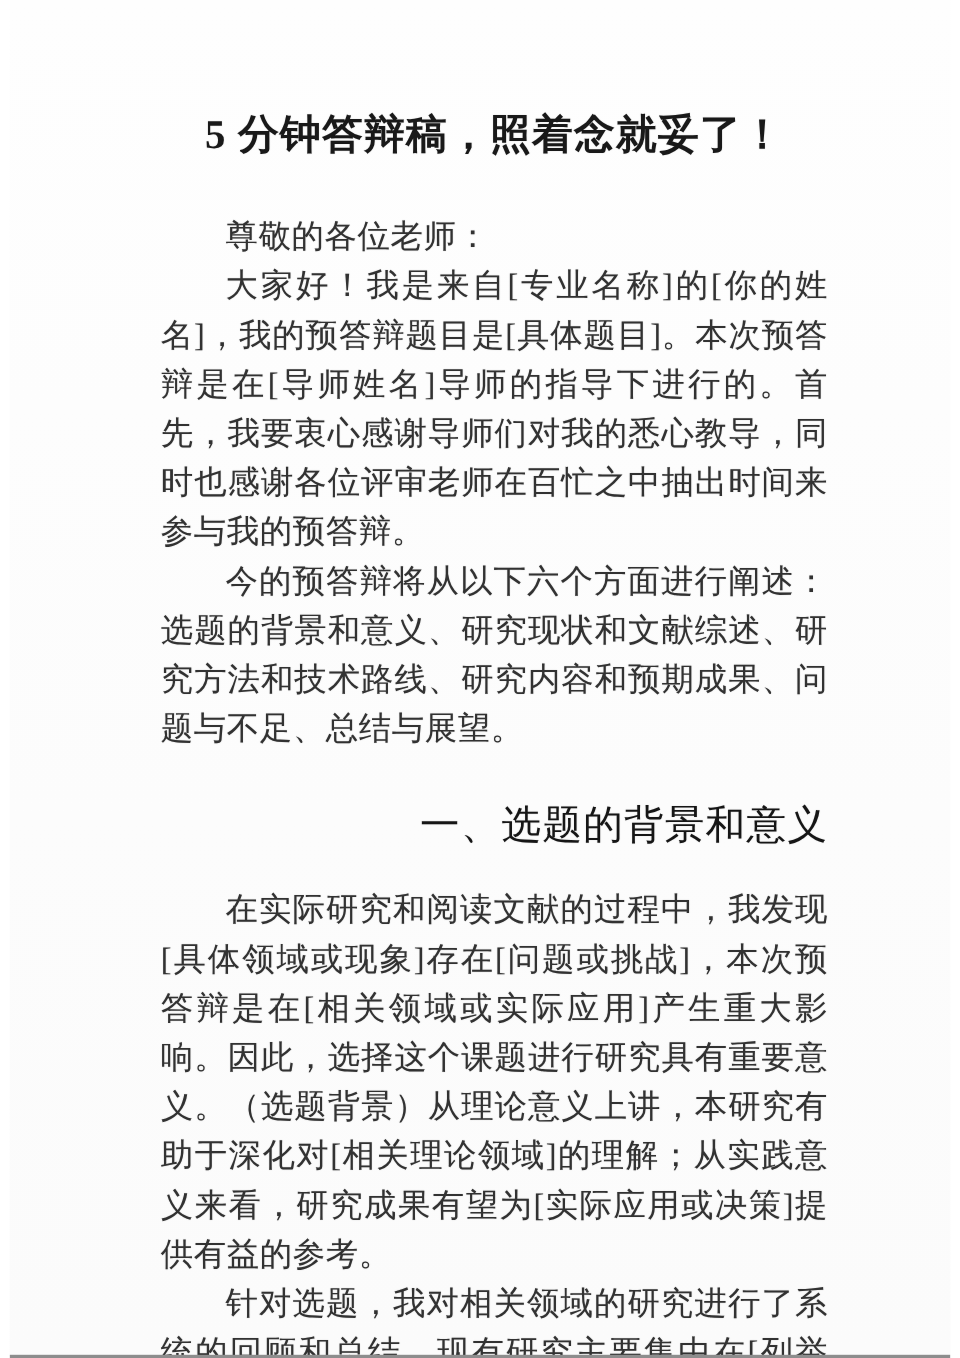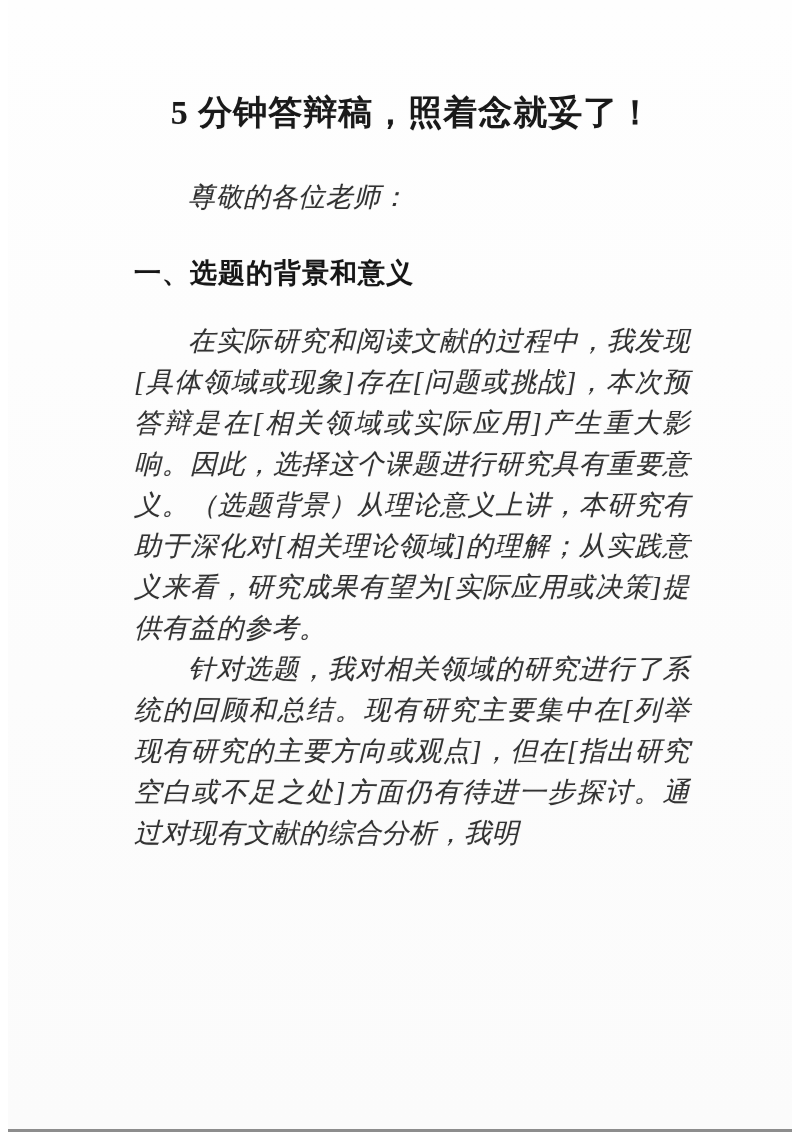--- a/index.html
+++ b/index.html
@@ -33,52 +33,54 @@
   }
   .para {
     margin: 0;
     font-size: 27px;
     line-height: 41px;
     text-align: justify;
     text-indent: 2em;
     letter-spacing: 0.5px;
     color: #323232;
     text-shadow: 0 0 1px rgba(60,60,60,0.30);
-    font-style: italic;
   }
   .section-heading {
     margin: 38px 0 30px 0;
-    font-size: 27px;
+    font-size: 33px;
     line-height: 1.3;
-    font-weight: bold;
+    font-weight: normal;
     color: #161616;
     font-family: "Liberation Sans", "DejaVu Sans", sans-serif;
     letter-spacing: 1px;
     text-shadow: 0 0 1px rgba(30,30,30,0.25);
+    text-align: right;
   }
   .bottom-edge {
     position: absolute;
     left: 0;
     bottom: 0;
     width: 100%;
     height: 3px;
     background: #8d8d8d;
   }
 </style>
 </head>
 <body>
 
 <div class="page">
   <div class="content">
 
     <h1 class="doc-title">5 分钟答辩稿，照着念就妥了！</h1>
 
     <p class="para">尊敬的各位老师：</p>
 
+    <p class="para">大家好！我是来自[专业名称]的[你的姓名]，我的预答辩题目是[具体题目]。本次预答辩是在[导师姓名]导师的指导下进行的。首先，我要衷心感谢导师们对我的悉心教导，同时也感谢各位评审老师在百忙之中抽出时间来参与我的预答辩。</p>
 
+    <p class="para">今的预答辩将从以下六个方面进行阐述：选题的背景和意义、研究现状和文献综述、研究方法和技术路线、研究内容和预期成果、问题与不足、总结与展望。</p>
 
     <h2 class="section-heading">一、选题的背景和意义</h2>
 
     <p class="para">在实际研究和阅读文献的过程中，我发现[具体领域或现象]存在[问题或挑战]，本次预答辩是在[相关领域或实际应用]产生重大影响。因此，选择这个课题进行研究具有重要意义。（选题背景）从理论意义上讲，本研究有助于深化对[相关理论领域]的理解；从实践意义来看，研究成果有望为[实际应用或决策]提供有益的参考。</p>
 
 
     <p class="para">针对选题，我对相关领域的研究进行了系统的回顾和总结。现有研究主要集中在[列举现有研究的主要方向或观点]，但在[指出研究空白或不足之处]方面仍有待进一步探讨。通过对现有文献的综合分析，我明</p>
 
   </div>
 

